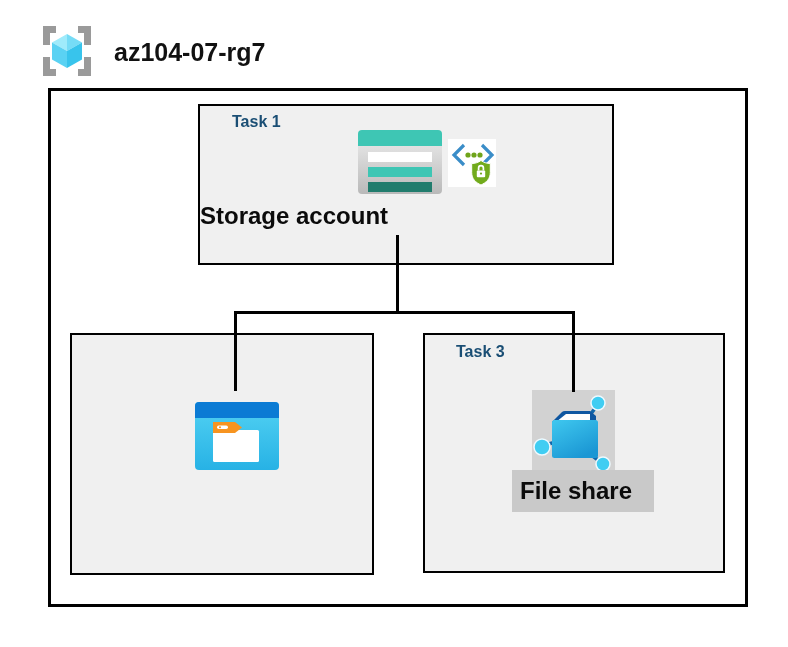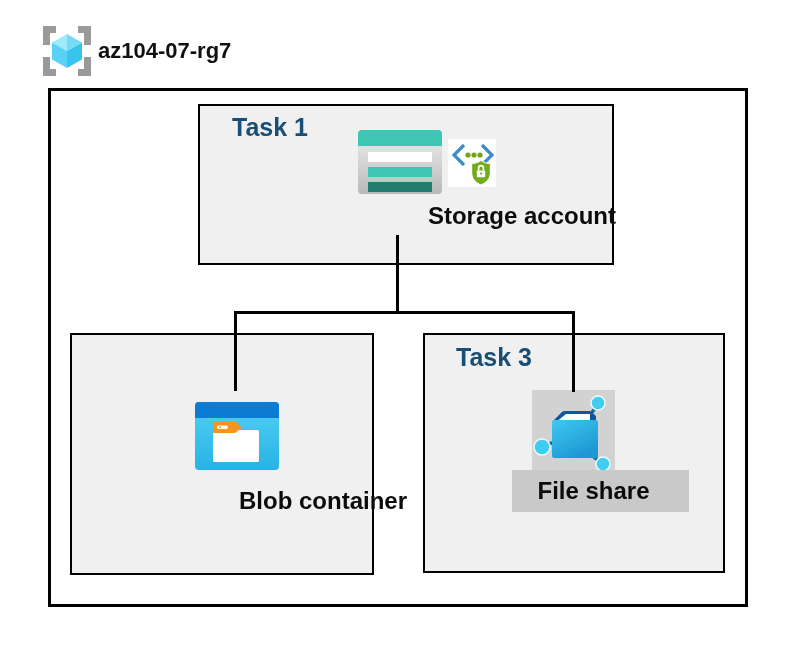--- a/index.html
+++ b/index.html
@@ -13,22 +13,22 @@
     width: 788px;
     height: 647px;
     background: #ffffff;
     overflow: hidden;
   }
   .abs { position: absolute; }
 
   
   #rg-icon { left: 38px; top: 24px; width: 58px; height: 54px; }
   #rg-name {
-    left: 98px; top: 38px;
-    font-size: 22px; font-weight: 700; color: #111111;
+    left: 114px; top: 38px;
+    font-size: 25px; font-weight: 700; color: #111111;
     letter-spacing: 0px;
   }
 
   
   #outer-box {
     left: 48px; top: 88px; width: 700px; height: 519px;
     border: 3px solid #000000; box-sizing: border-box;
     background: #ffffff;
   }
 
@@ -38,48 +38,48 @@
     border: 2px solid #000000;
     box-sizing: border-box;
     z-index: 1;
   }
   #task1-box { left: 198px; top: 104px; width: 416px; height: 161px; }
   #task2-box { left: 70px;  top: 333px; width: 304px; height: 242px; }
   #task3-box { left: 423px; top: 333px; width: 302px; height: 240px; }
 
   .task-label {
     position: absolute;
-    font-size: 25px; font-weight: 700; color: #1a4e74;
+    font-size: 16px; font-weight: 700; color: #1a4e74;
     white-space: nowrap;
   }
   #task1-label { left: 32px; top: 7px; }
   #task2-label { left: 19px; top: 5px; }
   #task3-label { left: 31px; top: 8px; }
 
   .resource-label {
     position: absolute;
     font-size: 24px; font-weight: 700; color: #0b0b0b;
-    text-align: right; white-space: nowrap;
+    text-align: left; white-space: nowrap;
   }
   #storage-label { left: 0; top: 96px; width: 416px; }
   #blob-label    { left: 0; top: 152px; width: 335px; }
 
   
   #storage-icon { left: 158px; top: 24px; width: 84px; height: 64px; }
   #secure-icon  { left: 248px; top: 33px; width: 48px; height: 48px; }
   #blob-icon    { left: 123px; top: 67px; width: 84px; height: 68px; }
 
   
   #fileshare-icon-bg {
     left: 107px; top: 55px; width: 83px; height: 80px;
     background: #d2d2d2;
   }
   #fileshare-icon { width: 83px; height: 80px; overflow: visible; display:block; }
   #fileshare-label-bg {
-    left: 87px; top: 135px; width: 177px; height: 42px;
+    left: 87px; top: 135px; width: 142px; height: 42px;
     background: #c9c9c9;
     display: flex; align-items: center; justify-content: center;
   }
   #fileshare-label {
     font-size: 24px; font-weight: 700; color: #0b0b0b; white-space: nowrap;
     margin-left: -14px;
   }
 
   
   .connector { position: absolute; background: #000000; z-index: 5; }
@@ -158,21 +158,20 @@
       </defs>
       <rect x="0" y="0" width="84" height="68" rx="4" fill="url(#bgrad)"></rect>
       <rect x="0" y="0" width="84" height="16" rx="4" fill="#0b7bd4"></rect>
       <rect x="0" y="8" width="84" height="8" fill="#0b7bd4"></rect>
       <rect x="18" y="28" width="46" height="32" rx="1.5" fill="#ffffff"></rect>
       <polygon points="18,20 40,20 47,25.5 40,31 18,31" fill="#f79420"></polygon>
       <rect x="22" y="23.5" width="11" height="3.6" rx="1.8" fill="#ffffff"></rect>
       <circle cx="25" cy="25.3" r="1" fill="#f79420"></circle>
     </svg>
 
-    <div id="blob-label" class="resource-label">Blob container</div>
   </div>
 
   <div id="task3-box" class="abs task-box">
     <div id="task3-label" class="task-label">Task 3</div>
 
     <div id="fileshare-icon-bg" class="abs">
       <svg id="fileshare-icon" viewBox="0 0 83 80" xmlns="http://www.w3.org/2000/svg">
         <defs>
           <linearGradient id="fgrad" x1="0" y1="0" x2="0.6" y2="1">
             <stop offset="0" stop-color="#3fc8ef"></stop>

